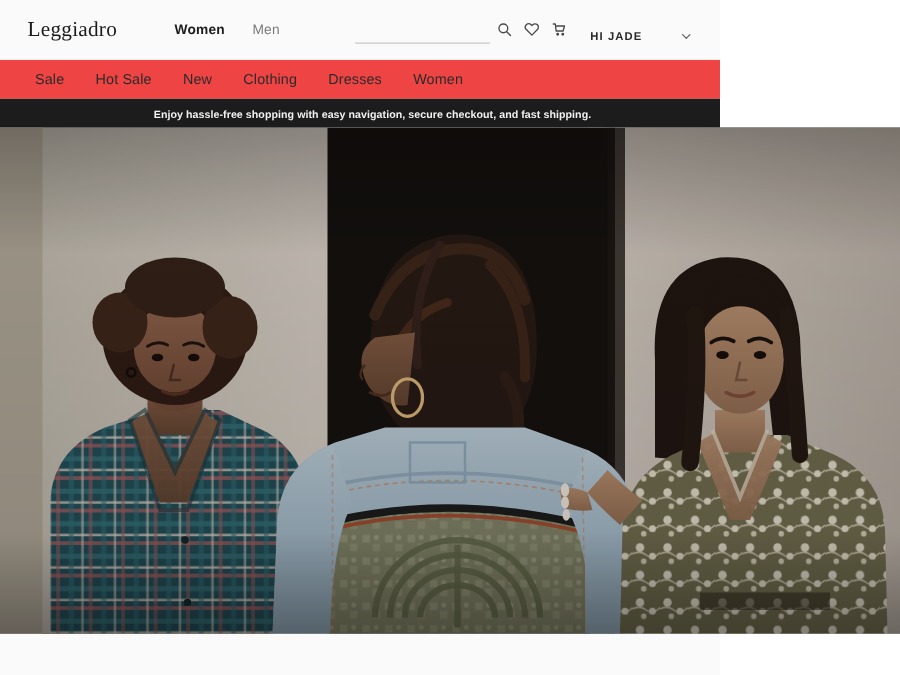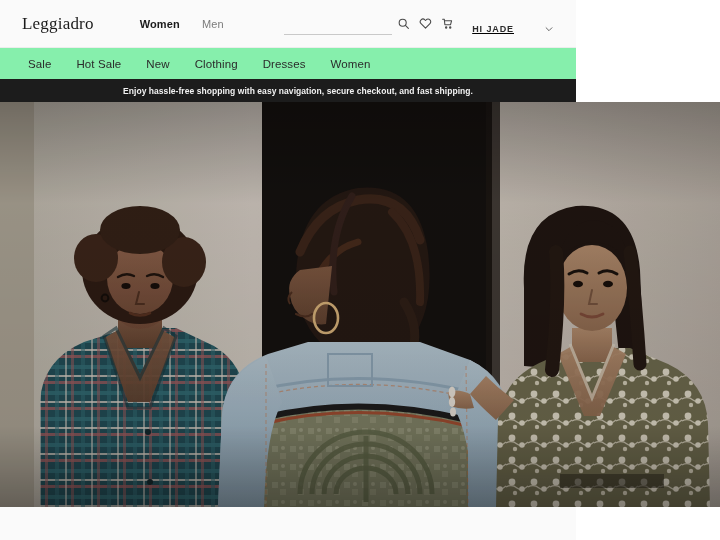--- a/index.html
+++ b/index.html
@@ -44,33 +44,33 @@
     padding: 0 2px 2px 2px;
   }
   .icon-btn {
     width: 22px; height: 22px;
     display: flex; align-items: center; justify-content: center;
     cursor: pointer; background: none; border: none; padding: 0;
   }
   .icon-btn svg { display: block; }
   .user-area {
     display: flex; align-items: center; gap: 30px;
-    margin-left: 14px; padding-bottom: 1px; text-decoration: underline;
+    margin-left: 14px; padding-bottom: 1px;
   }
   .user-name {
     font-size: 9px; color: #2a2a2a; letter-spacing: .9px;
     font-weight: 700; white-space: nowrap; cursor: pointer;
   }
   .chev { cursor: pointer; display: flex; align-items: center; }
 
   .header-divider { height: 1px; background: #ececec; width: 100%; }
 
   
   .subnav {
-    height: 31px; background: #86efac;
+    height: 31px; background: #ef4444;
     display: flex; align-items: center; gap: 25px;
     padding-left: 28px;
   }
   .subnav a {
     font-size: 11.5px; color: #2b2b2b; text-decoration: none;
     letter-spacing: .1px; white-space: nowrap; cursor: pointer;
   }
 
   
   .announce {

